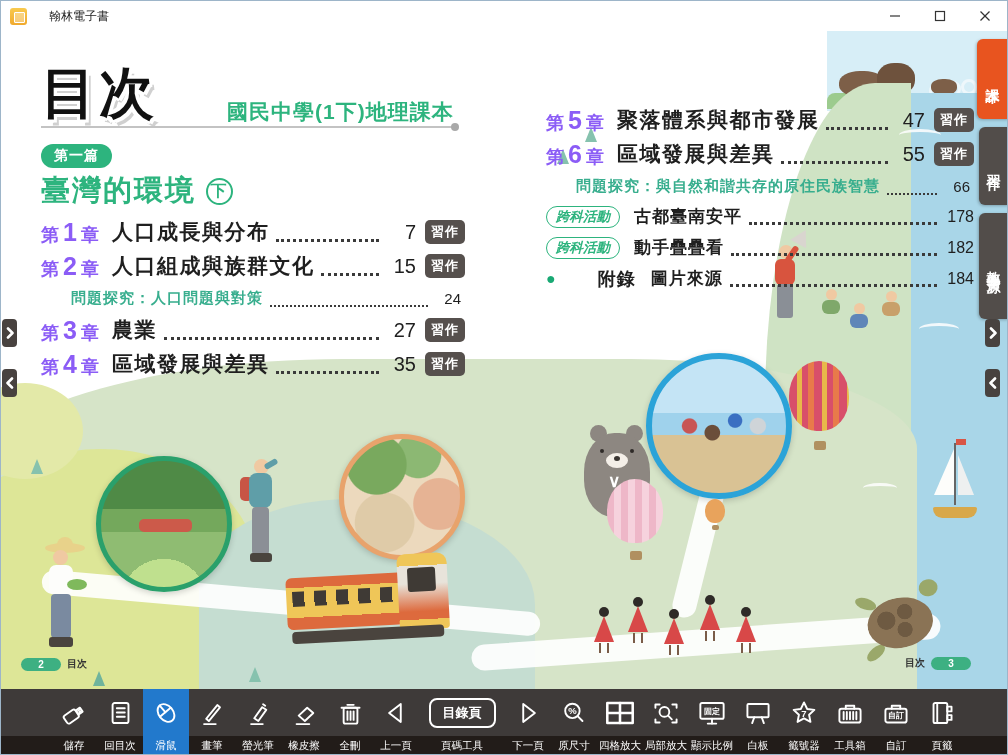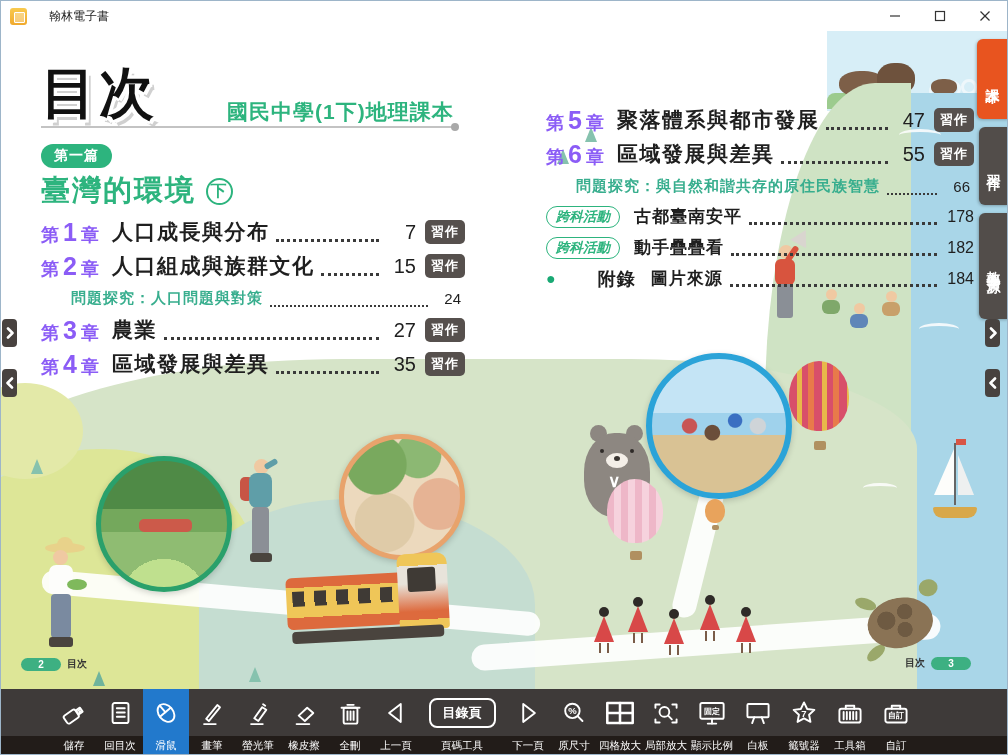--- a/index.html
+++ b/index.html
@@ -697,14 +697,25 @@
       <div class="tb-btn">
         <div class="tb-icon">
           <svg width="36" height="30" viewBox="0 0 34 26">
             <rect x="7" y="9" width="20" height="13" rx="2"></rect>
             <path d="M13 9 V6.2 H21 V9"></path>
             <text x="17" y="18" font-size="7.5" fill="#fff" stroke="none" text-anchor="middle" font-weight="bold">自訂</text>
           </svg>
         </div>
         <div class="tb-label">自訂</div>
       </div>
+      <div class="tb-btn">
+        <div class="tb-icon">
+          <svg width="36" height="30" viewBox="0 0 34 26">
+            <rect x="9" y="3.5" width="13" height="19" rx="1.5"></rect>
+            <line x1="12.5" y1="3.5" x2="12.5" y2="22.5"></line>
+            <rect x="22" y="7" width="4" height="4.5"></rect>
+            <rect x="22" y="15" width="4" height="4.5"></rect>
+          </svg>
+        </div>
+        <div class="tb-label">頁籤</div>
+      </div>
     </div>
 </div>
 
 </body></html>

